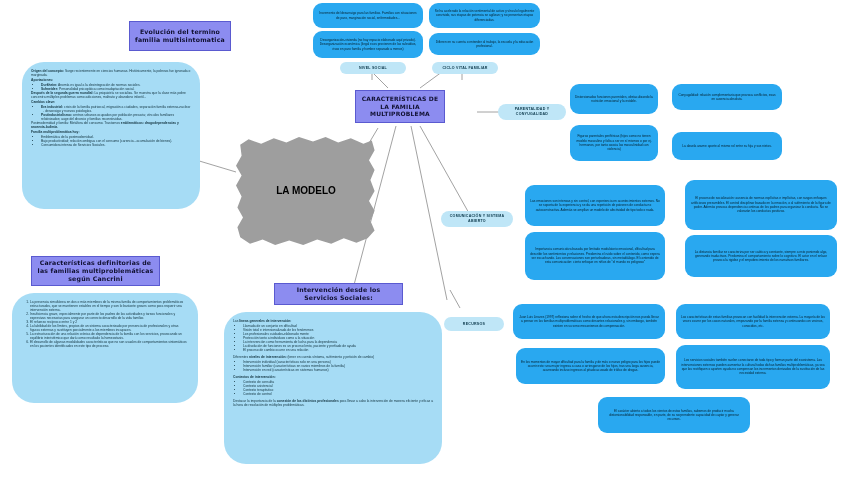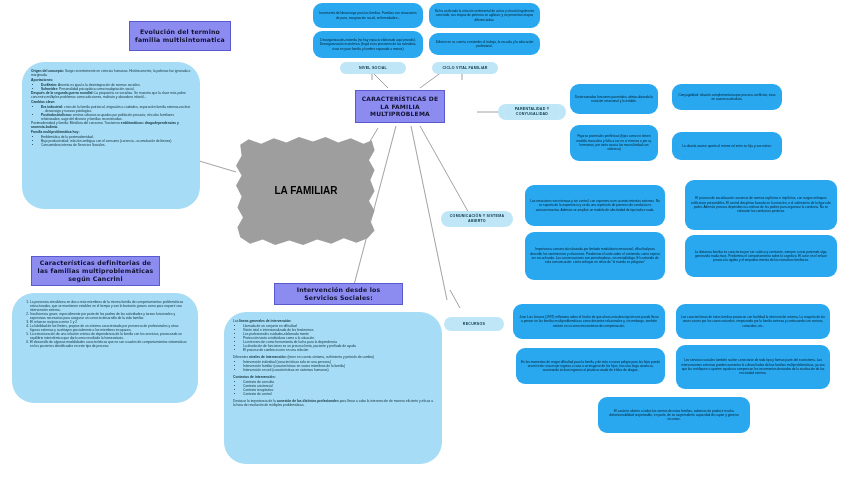--- a/index.html
+++ b/index.html
@@ -159,21 +159,21 @@
       <li>Insuficiencia grave, especialmente por parte de los padres de las actividades y tareas funcionales y expresivas necesarias para asegurar un correcto desarrollo de la vida familiar.</li>
       <li>El refuerzo recíproco entre 1 y 2</li>
       <li>La labilidad de los límites, propios de un sistema caracterizado por presencia de profesionales y otras figuras externas y sustituyen parcialmente a los miembros incapaces.</li>
       <li>La estructuración de una relación crónica de dependencia de la familia con los servicios, provocando un equilibrio interistémico que dará como resultado la homeostasis.</li>
       <li>El desarrollo de algunas modalidades características que no son usuales de comportamientos sintomáticos en los pacientes identificados en este tipo de proceso.</li>
     </ol>
   </div>
 
   <div class="blob" style="left:236px;top:136px;width:140px;height:110px;">
     <div>
-      <div>LA FAMILIAR</div>
+      <div>LA MODELO</div>
     </div>
   </div>
 
   <div class="node banner" style="left:355px;top:90px;width:90px;height:33px;font-size:6px;">
     <span>CARACTERÍSTICAS DE LA FAMILIA MULTIPROBLEMA</span>
   </div>
 
   <div class="node pill" style="left:340px;top:62px;width:66px;height:12px;">
     <span>NIVEL SOCIAL</span>
   </div>

